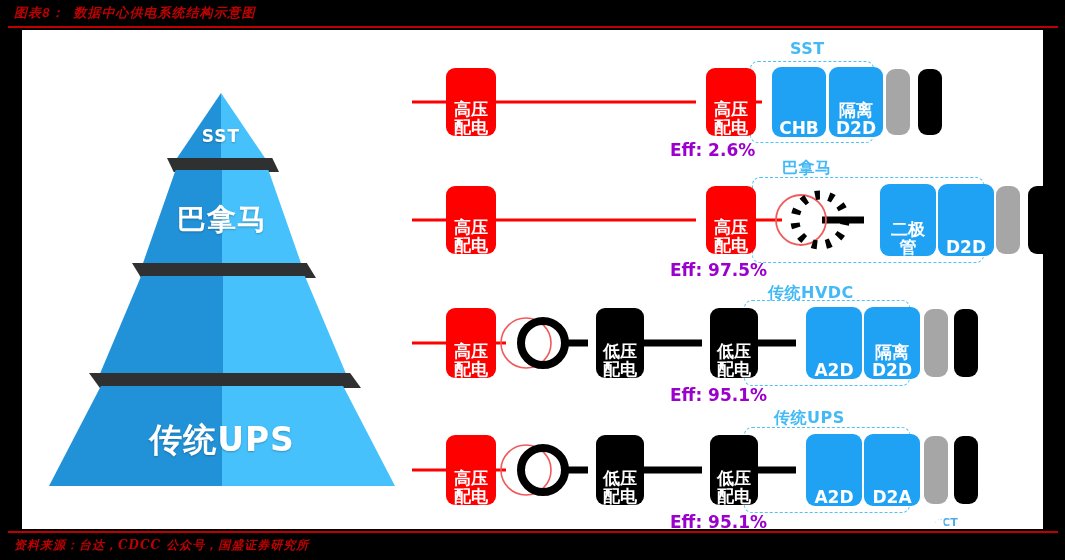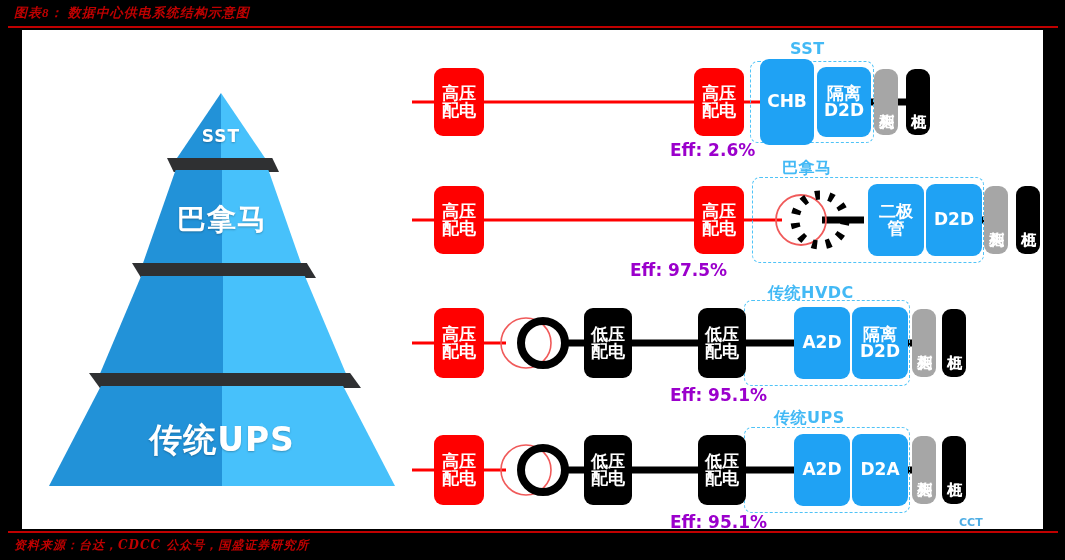--- a/index.html
+++ b/index.html
@@ -12,21 +12,21 @@
   #page {
     position: relative;
     width: 1065px; height: 560px;
     background: #000000;
     overflow: hidden;
   }
 
   
   .fig-title {
     position: absolute; left: 14px; top: 4px;
-    font-family: Liberation Serif, serif;
+    font-family: Liberation Mono, monospace;
     font-style: italic; font-weight: bold;
     font-size: 13px; color: #BE0000;
     letter-spacing: 1px;
     white-space: nowrap;
   }
   .rule-top {
     position: absolute; left: 8px; top: 26px;
     width: 1050px; height: 2px; background: #C00000;
   }
   .rule-bottom {
@@ -80,26 +80,27 @@
     position: absolute; top: 50%;
     transform: translateY(-50%);
   }
   .wire-red { background: #FF0000; height: 3px; }
   .wire-black { background: #000000; height: 7px; }
 
   .node {
     position: absolute; top: 50%;
     transform: translateY(-50%);
     display: flex; flex-direction: column;
-    align-items: center; justify-content: center;
+    align-items: center; justify-content: flex-end;
     color: #ffffff; font-weight: bold;
     line-height: 1.02;
     text-align: center;
     border-radius: 9px;
     z-index: 3;
+    margin-left: 12px;
   }
   .node-red   { background: #FF0000; }
   .node-black { background: #000000; }
   .node-gray  { background: #A6A6A6; }
   .node-blue  { background: #1FA2F4; }
 
   .vert { writing-mode: vertical-rl; text-orientation: upright; letter-spacing: 0px; }
 
   .group-box {
     position: absolute; top: 50%;
@@ -186,21 +187,21 @@
       <div class="group-box" style="left:728px; width:124px; height:82px;"></div>
 
       <div class="node node-red" style="left:412px; width:50px; height:68px; font-size:17px;">
         <span style="white-space:pre-line">高压
 配电</span>
       </div>
       <div class="node node-red" style="left:672px; width:50px; height:68px; font-size:17px;">
         <span style="white-space:pre-line">高压
 配电</span>
       </div>
-      <div class="node node-blue" style="left:738px; width:54px; height:86px; font-size:17px;">
+      <div class="node node-blue" style="left:738px; width:54px; height:70px; font-size:17px;">
         <span style="white-space:pre-line">CHB</span>
       </div>
       <div class="node node-blue" style="left:795px; width:54px; height:70px; font-size:17px;">
         <span style="white-space:pre-line">隔离
 D2D</span>
       </div>
       <div class="node node-gray" style="left:852px; width:24px; height:66px; font-size:15px;">
         <span class="vert">列头柜</span>
       </div>
       <div class="node node-black" style="left:884px; width:24px; height:66px; font-size:15px;">
@@ -245,21 +246,21 @@
       <div class="node node-blue" style="left:904px; width:56px; height:72px; font-size:17px;">
         <span style="white-space:pre-line">D2D</span>
       </div>
       <div class="node node-gray" style="left:962px; width:24px; height:68px; font-size:15px;">
         <span class="vert">列头柜</span>
       </div>
       <div class="node node-black" style="left:994px; width:24px; height:68px; font-size:15px;">
         <span class="vert">机柜</span>
       </div>
 
-      <div class="eff" style="left:608px; top:40px;">Eff: 97.5%</div>
+      <div class="eff" style="left:648px; top:40px;">Eff: 97.5%</div>
     </div>
 
     <div class="row" style="left:0; top:313px; width:1021px;">
       <div class="group-title" style="left:746px; top:-60px;">传统HVDC</div>
 
       <div class="wire wire-red" style="left:390px; width:48px;"></div>
       <div class="wire wire-red" style="left:462px; width:22px;"></div>
       <div class="wire wire-black" style="left:540px; width:26px;"></div>
       <div class="wire wire-black" style="left:608px; width:72px;"></div>
       <div class="wire wire-black" style="left:718px; width:56px;"></div>
@@ -345,20 +346,20 @@
       <div class="node node-gray" style="left:890px; width:24px; height:68px; font-size:15px;">
         <span class="vert">列头柜</span>
       </div>
       <div class="node node-black" style="left:920px; width:24px; height:68px; font-size:15px;">
         <span class="vert">机柜</span>
       </div>
 
       <div class="eff" style="left:648px; top:42px;">Eff: 95.1%</div>
     </div>
 
-    <div class="wm" style="left:937px; top:486px;">CCT</div>
+    <div class="wm" style="left:912px; top:486px;">CCT</div>
 
   </div>
 
   <div class="rule-bottom"></div>
   <div class="fig-source">资料来源：台达，CDCC 公众号，国盛证券研究所</div>
 
 </div>
 
 </body></html>

